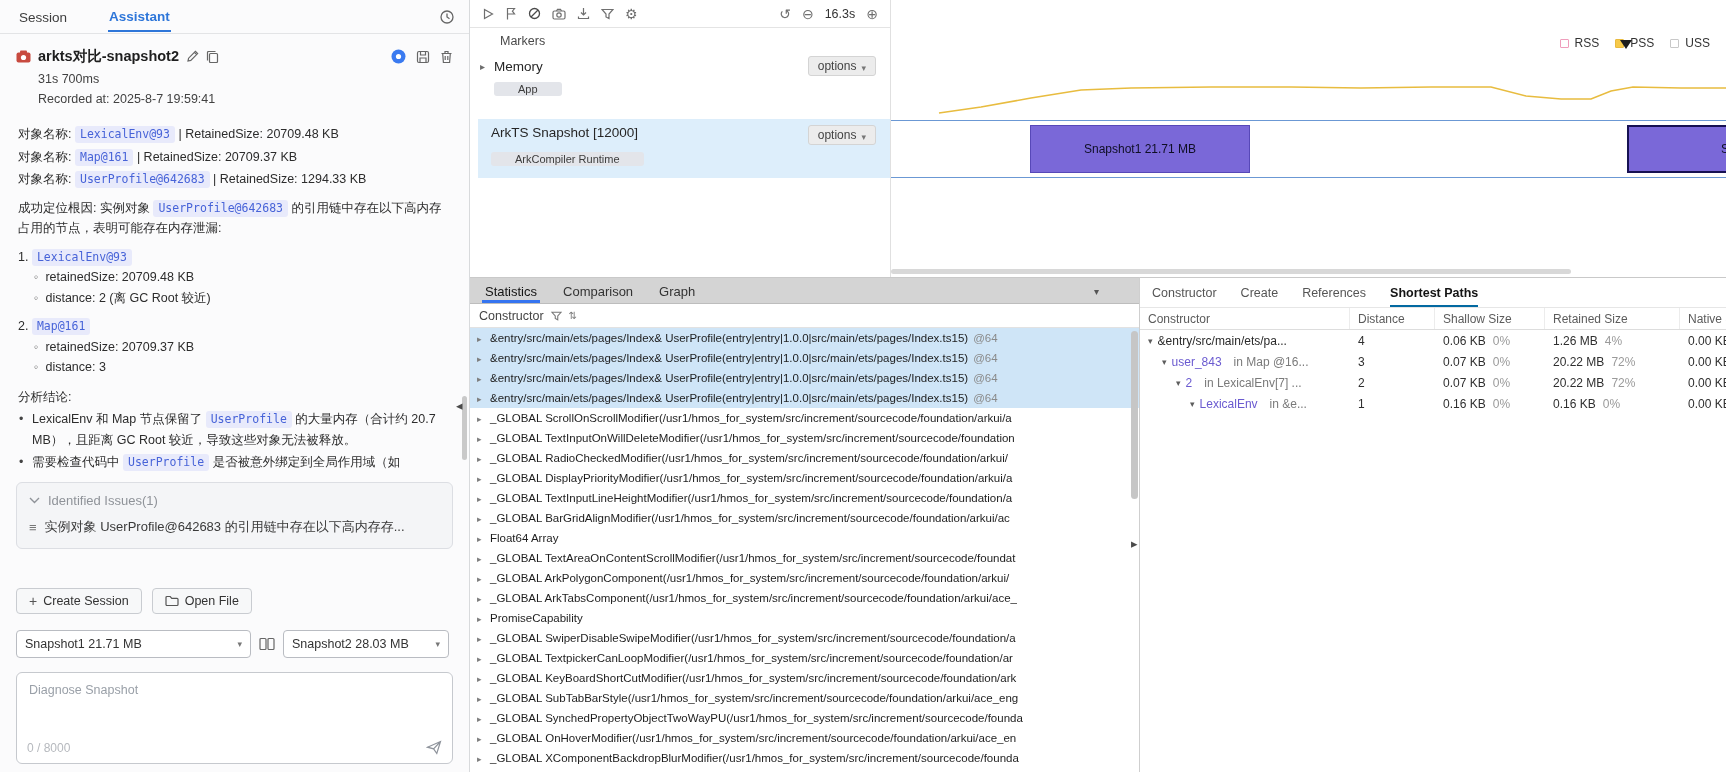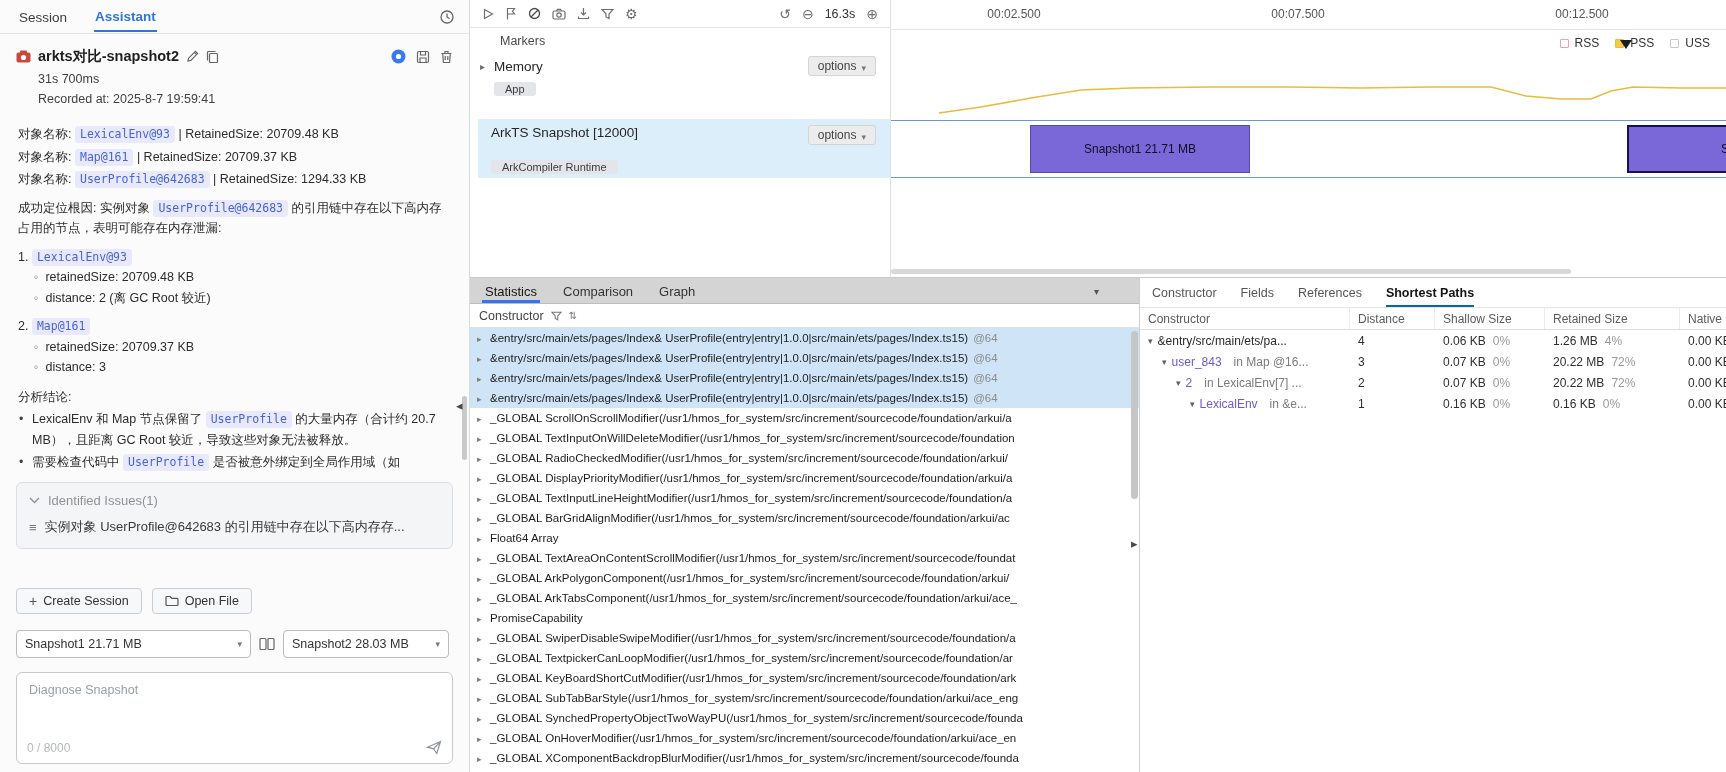--- a/index.html
+++ b/index.html
@@ -6,21 +6,21 @@
   html,body { margin:0; padding:0; }
   body {
     width:1726px; height:772px; overflow:hidden; position:relative;
     font-family:"Liberation Sans", sans-serif; font-size:13px; color:#2f2f2f; background:#fff;
   }
   .ico { display:inline-flex; align-items:center; justify-content:center; }
   svg { display:block; }
 
   
   #left { position:absolute; left:0; top:0; width:470px; height:772px; background:#fbfbfc; border-right:1px solid #d8dadc; }
-  #left-tabs { height:34px; display:flex; align-items:center; border-bottom:1px solid #e3e4e6; padding-left:18px; gap:26px; }
+  #left-tabs { height:34px; display:flex; align-items:center; border-bottom:1px solid #e3e4e6; padding-left:18px; gap:40px; }
   .ltab { font-size:13.5px; color:#3d3d3d; cursor:default; padding:7px 1px 6px; }
   .ltab.active { color:#2e76d9; font-weight:bold; border-bottom:2px solid #2e76d9; }
   #history-btn { margin-left:auto; margin-right:14px; }
   #session-card { padding:13px 16px 8px 16px; }
   .sess-row1 { display:flex; align-items:center; gap:7px; }
   .sess-title { font-size:14.5px; font-weight:bold; color:#1e1e1e; }
   .sess-right { margin-left:auto; display:flex; gap:10px; align-items:center; }
   .sess-sub { margin:6px 0 0 22px; font-size:12.5px; color:#424242; }
   #analysis { padding:8px 18px 0 18px; font-size:12.5px; line-height:20.5px; color:#2c2c2c; max-height:360px; overflow:hidden; }
   .chip { display:inline-block; background:#e8eafb; color:#4763d8; border-radius:3px; padding:0 5px;
@@ -62,25 +62,25 @@
   #tracks { position:absolute; left:470px; top:0; width:420px; height:277px; background:#fff; }
   #toolbar { height:28px; display:flex; align-items:center; gap:11px; padding:0 12px; border-bottom:1px solid #e4e4e4; }
   #toolbar .sp { flex:1; }
   .tool { color:#6f6f6f; cursor:pointer; font-size:14px; }
   #zoom-time { font-size:12.5px; color:#333; }
   #markers-row { height:26px; display:flex; align-items:center; padding-left:30px; color:#4a4a4a; font-size:12.5px; }
   #memory-row { display:flex; align-items:center; padding:2px 14px 0 10px; }
   .chev-t { color:#6d6d6d; font-size:10px; width:14px; }
   .track-label { font-size:13.5px; color:#262626; }
   .options-btn { margin-left:auto; display:flex; align-items:flex-end; gap:5px; background:#ececec; border:1px solid #d4d4d4; border-radius:3px; padding:2px 9px; font-size:12px; color:#444; cursor:pointer; }
-  .tag { display:inline-block; background:#e3e5ea; color:#3c3c3c; border-radius:3px; padding:1px 11px; font-size:11px; }
+  .tag { display:inline-block; background:#e3e5ea; color:#3c3c3c; border-radius:3px; padding:1px 24px; font-size:11px; }
   #memory-tag { margin:5px 0 0 24px; }
   #snapshot-row { position:absolute; left:8px; right:0; top:119px; height:59px; background:#ddeefb; padding:6px 14px 0 13px; }
   #snapshot-row .r1 { display:flex; align-items:flex-start; }
-  #snapshot-tag { margin-top:14px; }
+  #snapshot-tag { margin-top:6px; }
 
   
   #timeline { position:absolute; left:890px; top:0; width:836px; height:277px; background:#fff; border-left:1px solid #e0e0e0; overflow:hidden; }
   #ruler { position:absolute; left:0; right:0; top:0; height:30px; border-bottom:1px solid #e6e6e6; }
   .tick { position:absolute; top:7px; transform:translateX(-50%); font-size:12px; color:#555; white-space:nowrap; }
   #legend { position:absolute; top:36px; right:16px; display:flex; gap:16px; align-items:center; }
   .leg { display:flex; align-items:center; gap:6px; font-size:12px; color:#333; cursor:pointer; }
   .sw { width:9px; height:9px; border:1.5px solid; border-radius:1px; display:inline-block; }
   #trim-marker { position:absolute; top:40px; width:0; height:0; border-left:6px solid transparent; border-right:6px solid transparent; border-top:9px solid #1c1c1c; }
   #memchart { position:absolute; inset:0; pointer-events:none; }
@@ -326,25 +326,20 @@
       <span class="options-btn">
         <span>options</span>
           <span class="caret">▾</span>
       </span>
     </div>
     <div id="snapshot-tag"><span class="tag">ArkCompiler Runtime</span></div>
   </div>
 </div>
 
 <div id="timeline">
-  <div id="ruler">
-      <span class="tick" style="left: 123px;">00:02.500</span>
-      <span class="tick" style="left: 407px;">00:07.500</span>
-      <span class="tick" style="left: 691px;">00:12.500</span>
-    </div>
   <div id="legend">
       <span class="leg">
         <i class="sw" style="background: rgb(255, 255, 255); border-color: rgb(239, 158, 188);"></i>
         <span>RSS</span>
       </span>
       <span class="leg">
         <i class="sw" style="background: rgb(246, 201, 74); border-color: rgb(233, 186, 62);"></i>
         <span>PSS</span>
       </span>
       <span class="leg">
@@ -402,21 +397,21 @@
       <div class="crow"><span class="chev">▸</span><span class="ctext">_GLOBAL SynchedPropertyObjectTwoWayPU(/usr1/hmos_for_system/src/increment/sourcecode/founda</span></div>
       <div class="crow"><span class="chev">▸</span><span class="ctext">_GLOBAL OnHoverModifier(/usr1/hmos_for_system/src/increment/sourcecode/foundation/arkui/ace_en</span></div>
       <div class="crow"><span class="chev">▸</span><span class="ctext">_GLOBAL XComponentBackdropBlurModifier(/usr1/hmos_for_system/src/increment/sourcecode/founda</span></div>
     </div>
   <div id="stats-vscroll"></div>
 </div>
 
 <div id="details">
   <div id="det-tabs">
     <span class="dtab">Constructor</span>
-    <span class="dtab">Fields</span>
+    <span class="dtab">Create</span>
     <span class="dtab">References</span>
     <span class="dtab active">Shortest Paths</span>
   </div>
   <div id="det-head" class="pgrid">
     <span class="pc">Constructor</span>
     <span class="pc">Distance</span>
     <span class="pc">Shallow Size</span>
     <span class="pc">Retained Size</span>
     <span class="pc">Native Size</span>
   </div>

